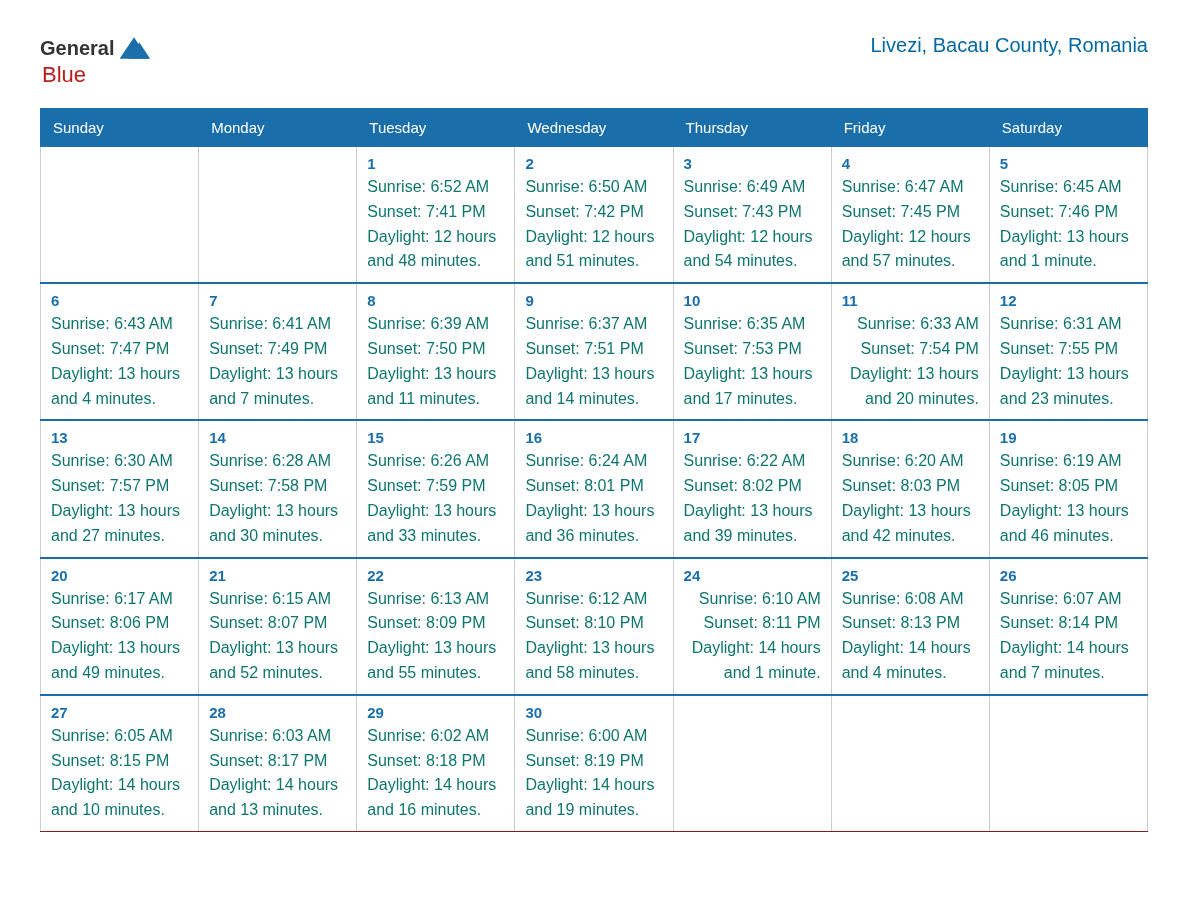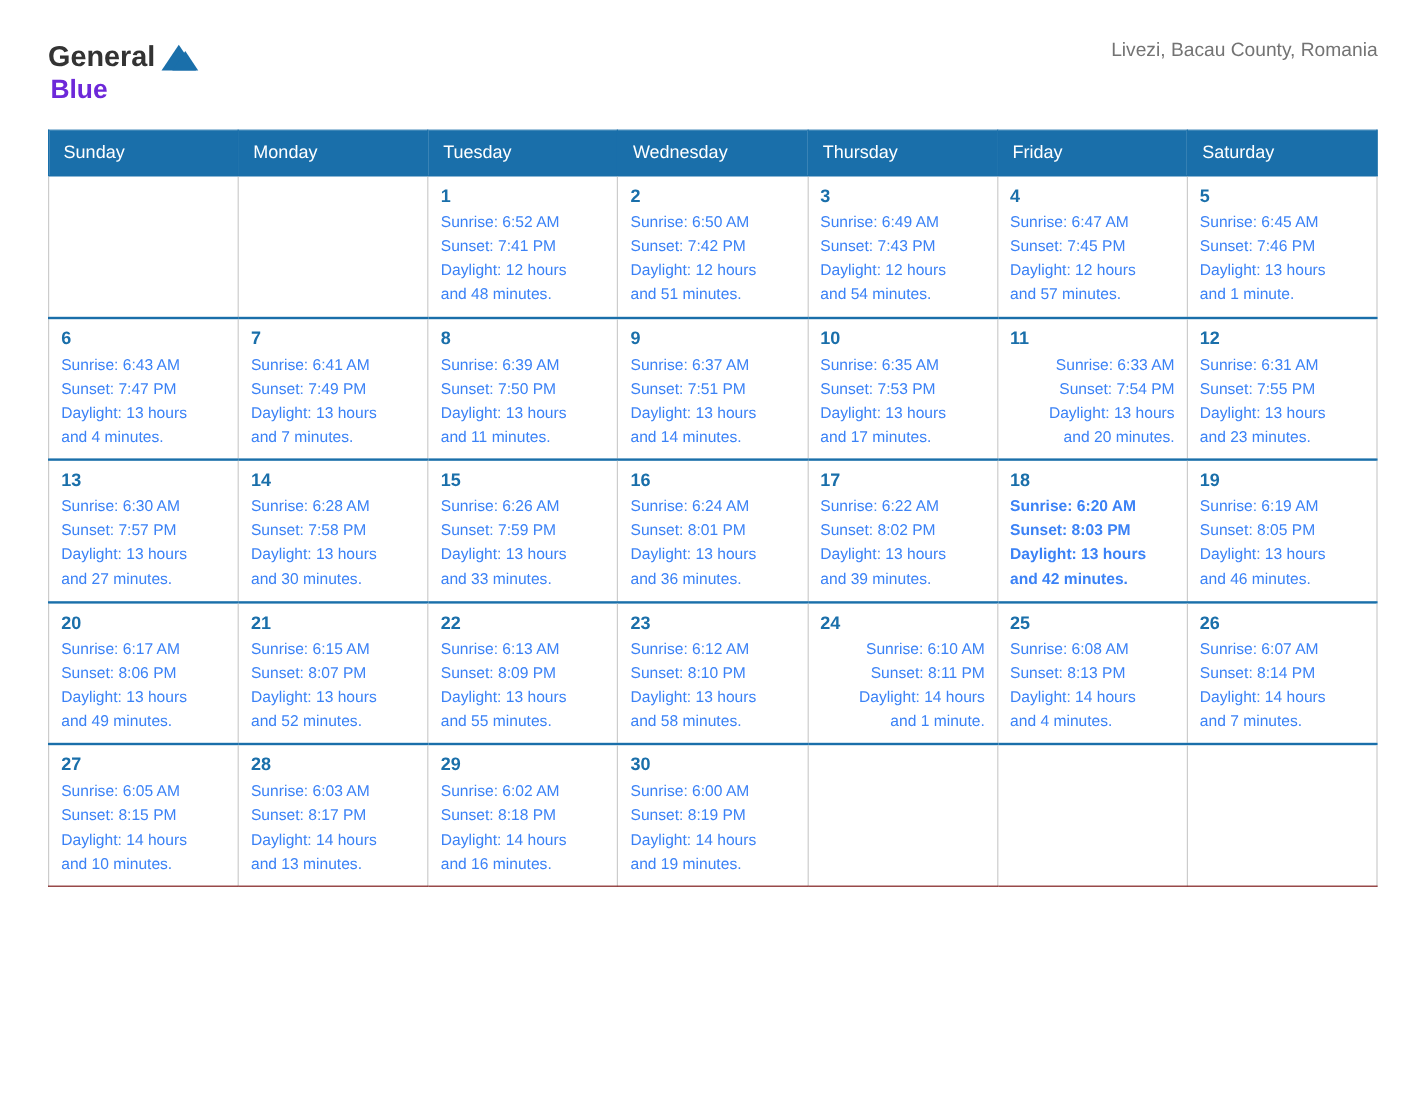--- a/index.html
+++ b/index.html
@@ -15,42 +15,42 @@
       display: flex;
       justify-content: space-between;
       align-items: flex-start;
       margin-bottom: 20px;
     }
     .logo {
       display: flex;
       align-items: center;
     }
     .logo-text {
-      font-size: 24px;
+      font-size: 20px;
       font-weight: bold;
       color: #333;
       line-height: 1.1;
     }
     .logo-icon {
       width: 36px;
       height: 36px;
       margin-left: 2px;
     }
     .title-section {
       text-align: right;
     }
     .month-title {
       font-size: 52px;
       font-weight: normal;
       color: #333;
       line-height: 1.1;
     }
     .location-title {
-      font-size: 16px;
-      color: #737373;
+      font-size: 20px;
+      color: #0369a1;
       margin-top: 4px;
     }
     .calendar-table {
       width: 100%;
       border-collapse: collapse;
       margin-top: 8px;
       padding-left: 48px;
     }
     .calendar-table th {
       background-color: #1a6faa;
@@ -78,22 +78,22 @@
       border-bottom: 1px solid #aaa;
     }
     .day-number {
       font-size: 15px;
       font-weight: bold;
       color: #1a6faa;
       display: block;
       margin-bottom: 3px;
     }
     .day-info {
-      font-size: 13px;
-      color: #3b82f6;
+      font-size: 16px;
+      color: #0f766e;
       line-height: 1.55;
     }
     .empty-cell {
       background: #fff;
     }
     .row-divider td {
       border-top: 2px solid #1a6faa;
     }
   </style>
 </head>
@@ -104,21 +104,21 @@
     <div>
       <div style="display:flex;align-items:center;">
         <span class="logo-text">
           General
         </span>
         <svg class="logo-icon" viewBox="0 0 40 40" xmlns="http://www.w3.org/2000/svg">
           <polygon points="4,32 20,8 36,32" fill="#1a6faa"></polygon>
           <polygon points="20,32 32,14 44,32" fill="#1a6faa" transform="translate(-6,0)"></polygon>
         </svg>
       </div>
-      <div style="font-size:22px;font-weight:bold;color:#6d28d9;margin-top:-4px;margin-left:2px;">Blue</div>
+      <div style="font-size:22px;font-weight:normal;color:#b91c1c;margin-top:-4px;margin-left:2px;">Blue</div>
     </div>
   </div>
   <div class="title-section">
     <div class="location-title">Livezi, Bacau County, Romania</div>
   </div>
 </div>
 
 <table class="calendar-table">
   <thead>
     <tr>
@@ -253,21 +253,21 @@
         </td>
         <td>
           <span class="day-number">17</span>
           <div class="day-info" style="white-space: pre-line;">Sunrise: 6:22 AM
 Sunset: 8:02 PM
 Daylight: 13 hours
 and 39 minutes.</div>
         </td>
         <td>
           <span class="day-number">18</span>
-          <div class="day-info" style="white-space: pre-line; font-weight: bold;">Sunrise: 6:20 AM
+          <div class="day-info" style="white-space: pre-line;">Sunrise: 6:20 AM
 Sunset: 8:03 PM
 Daylight: 13 hours
 and 42 minutes.</div>
         </td>
         <td>
           <span class="day-number">19</span>
           <div class="day-info" style="white-space: pre-line;">Sunrise: 6:19 AM
 Sunset: 8:05 PM
 Daylight: 13 hours
 and 46 minutes.</div>

